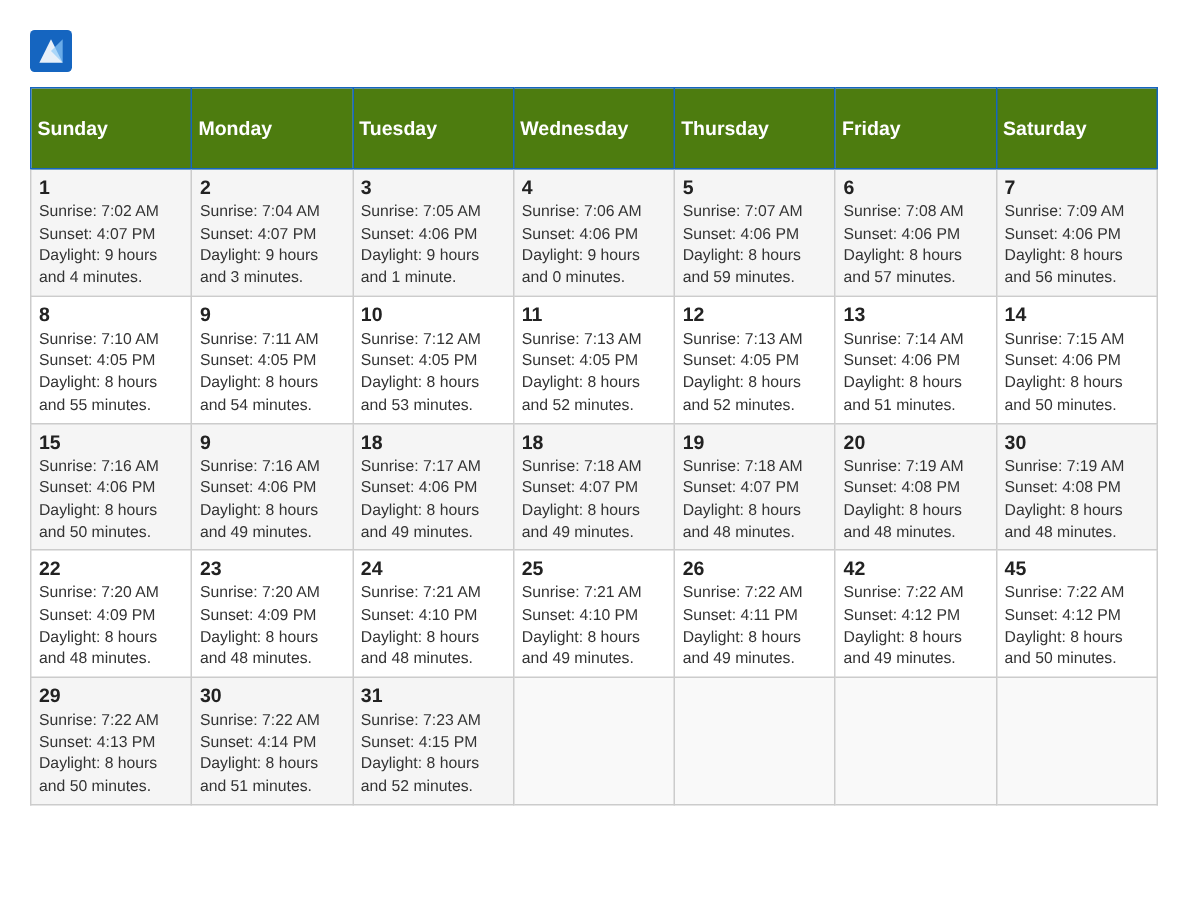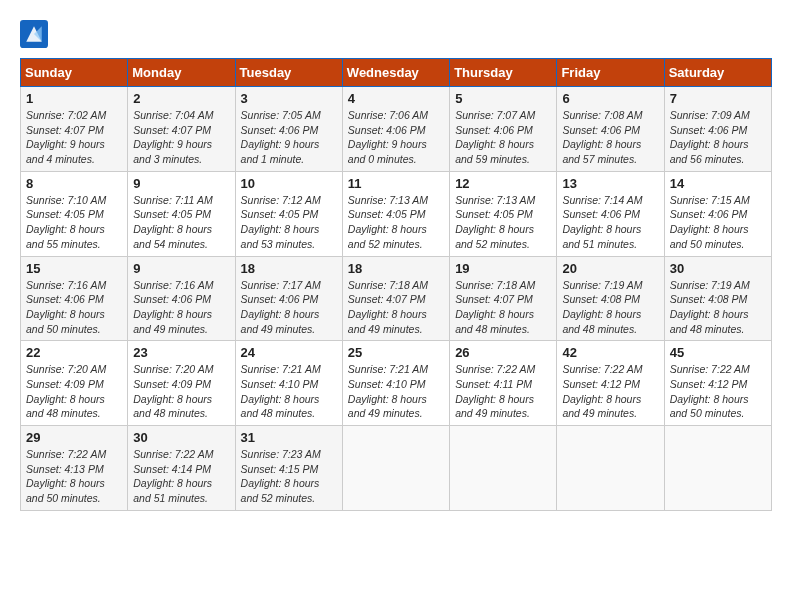--- a/index.html
+++ b/index.html
@@ -45,23 +45,23 @@
     .subtitle {
       font-size: 15px;
       color: #444;
     }
     .calendar {
       width: 100%;
       border-collapse: collapse;
       font-size: 11px;
     }
     .calendar thead th {
-      background: #c2410c;
+      background: #4d7c0f;
       color: #fff;
-      padding: 6px 4px;
+      padding: 19px 4px;
       text-align: left;
       font-size: 13px;
       font-weight: bold;
       border: 1px solid #1565c0;
     }
     .calendar tbody td {
       vertical-align: top;
       padding: 4px 5px;
       border: 1px solid #ccc;
       width: calc(100% / 7);
@@ -75,21 +75,20 @@
       font-size: 13px;
       font-weight: bold;
       color: #222;
       display: block;
       margin-bottom: 2px;
     }
     .day-info {
       color: #333;
       font-size: 10.5px;
       line-height: 1.4;
-      font-style: italic;
     }
     .empty-cell {
       background: #f9f9f9 !important;
     }
   </style>
 </head>
 <body>
 
 <div class="header">
   <div class="logo">

